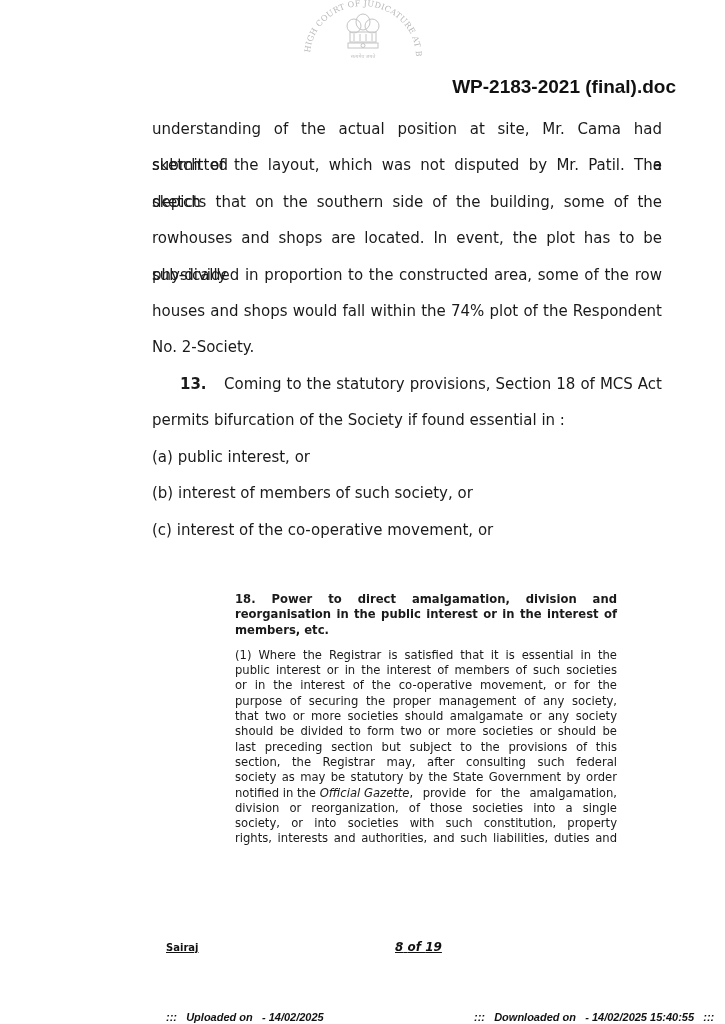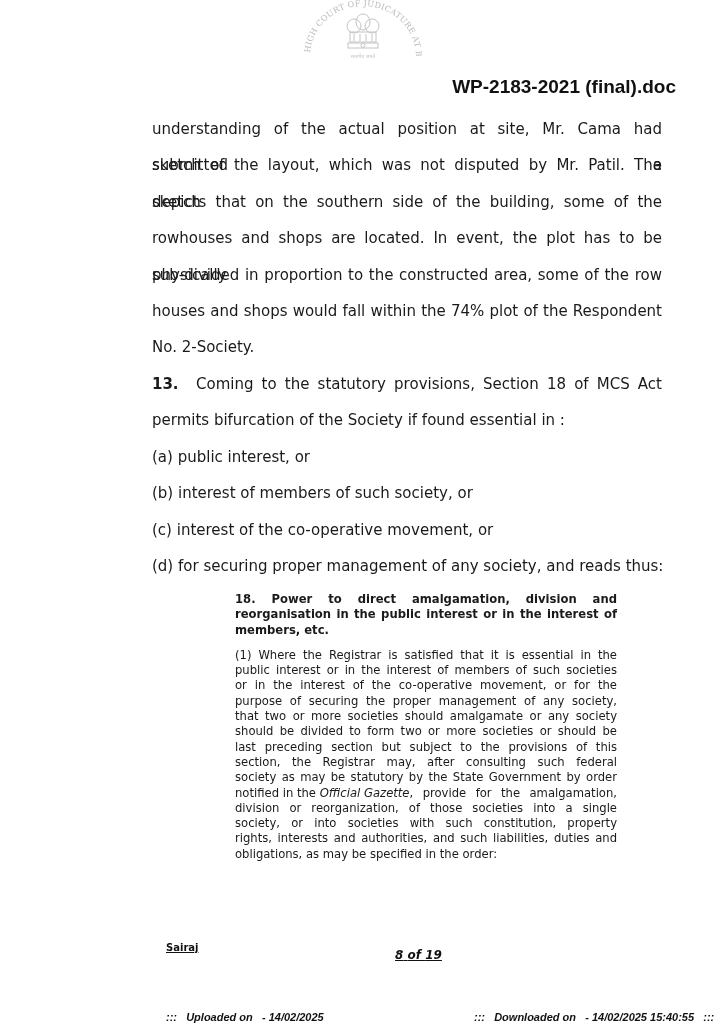--- a/index.html
+++ b/index.html
@@ -10,32 +10,32 @@
   .seal { position: absolute; left: 298px; top: 0; width: 130px; height: 66px; }
   .seal svg { width: 130px; height: 66px; }
 
   .doc-ref { position: absolute; right: 49px; top: 76px; font-family: "Liberation Sans", sans-serif;
              font-weight: bold; font-size: 19px; color: #111; }
 
   .body-text { position: absolute; left: 152px; width: 510px; font-family: "DejaVu Sans", sans-serif;
                font-size: 15px; color: #1a1a1a; }
   .line { display: block; height: 36.4px; line-height: 36.4px; white-space: nowrap; }
   .jline { display: block; height: 36.4px; line-height: 36.4px; text-align: justify; text-align-last: justify; }
-  .num13 { font-weight: bold; display: inline-block; width: 44px; }
+  .num13 { font-weight: bold; display: inline-block; width: 44px; margin-left: 28px; }
 
   .quote { position: absolute; left: 235px; width: 382px; font-family: "DejaVu Sans", sans-serif;
            font-size: 11.6px; color: #1a1a1a; }
   .quote .qhead { font-weight: bold; line-height: 15.4px; }
   .quote .qline { display: block; height: 15.3px; line-height: 15.3px; text-align: justify; text-align-last: justify; white-space: nowrap; }
   .quote .qline.left { text-align-last: left; }
 
   .footer-name { position: absolute; left: 166px; top: 942px; font-family: "DejaVu Sans", sans-serif;
                  font-size: 10px; font-weight: bold; text-decoration: underline; color: #111; }
   .footer-page { position: absolute; left: 395px; top: 940px; font-family: "DejaVu Sans", sans-serif;
-                 font-size: 12px; font-weight: bold; font-style: italic; text-decoration: underline; color: #111; margin-top: 8px; }
+                 font-size: 12px; font-weight: bold; font-style: italic; text-decoration: underline; color: #111; }
   .stamp { position: absolute; top: 1011px; font-family: "Liberation Sans", sans-serif; font-size: 11px;
            font-style: italic; font-weight: bold; color: #111; white-space: pre; }
   .stamp-up { left: 166px; }
   .stamp-down { left: 474px; }
 </style>
 </head>
 <body>
 
 <div class="page">
 
@@ -77,21 +77,20 @@
 
   <div class="body-text" style="top: 366px;">
     <span class="jline" style="display:flex; justify-content:space-between;">
       <span class="num13">13.</span>
       <span style="flex:1; text-align:justify; text-align-last:justify;">Coming to the statutory provisions, Section 18 of MCS Act</span>
     </span>
     <span class="line">permits bifurcation of the Society if found essential in :</span>
     <span class="line">(a) public interest, or</span>
     <span class="line">(b) interest of members of such society, or</span>
     <span class="line">(c) interest of the co-operative movement, or</span>
-    <span class="line">(d) for securing proper management of any society, and reads thus:</span>
   </div>
 
   <div class="quote" style="top: 592px;">
     <div class="qhead">
       <span class="qline">18. Power to direct amalgamation, division and</span>
       <span class="qline">reorganisation in the public interest or in the interest of</span>
       <span class="qline left">members, etc.</span>
     </div>
     <div style="height: 10px;"></div>
     <div>
@@ -103,21 +102,20 @@
       <span class="qline">should be divided to form two or more societies or should be</span>
       <span class="qline">last preceding section but subject to the provisions of this</span>
       <span class="qline">section, the Registrar may, after consulting such federal</span>
       <span class="qline">society as may be statutory by the State Government by order</span>
       <span class="qline" style="display:flex; white-space:pre;">
         <span>notified in the </span><em>Official Gazette</em><span style="flex:1;">, provide for the amalgamation,</span>
       </span>
       <span class="qline">division or reorganization, of those societies into a single</span>
       <span class="qline">society, or into societies with such constitution, property</span>
       <span class="qline">rights, interests and authorities, and such liabilities, duties and</span>
-      <span class="qline left">obligations, as may be specified in the order:</span>
     </div>
   </div>
 
   <div class="footer-name">Sairaj</div>
   <div class="footer-page">
     <span>8</span>
     <span>of</span>
     <span>19</span>
   </div>
 

